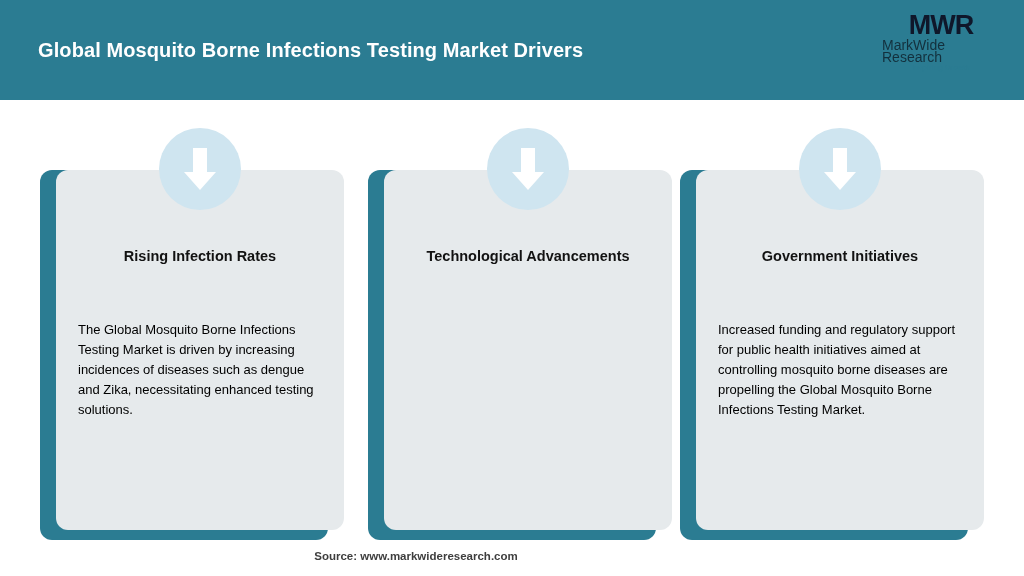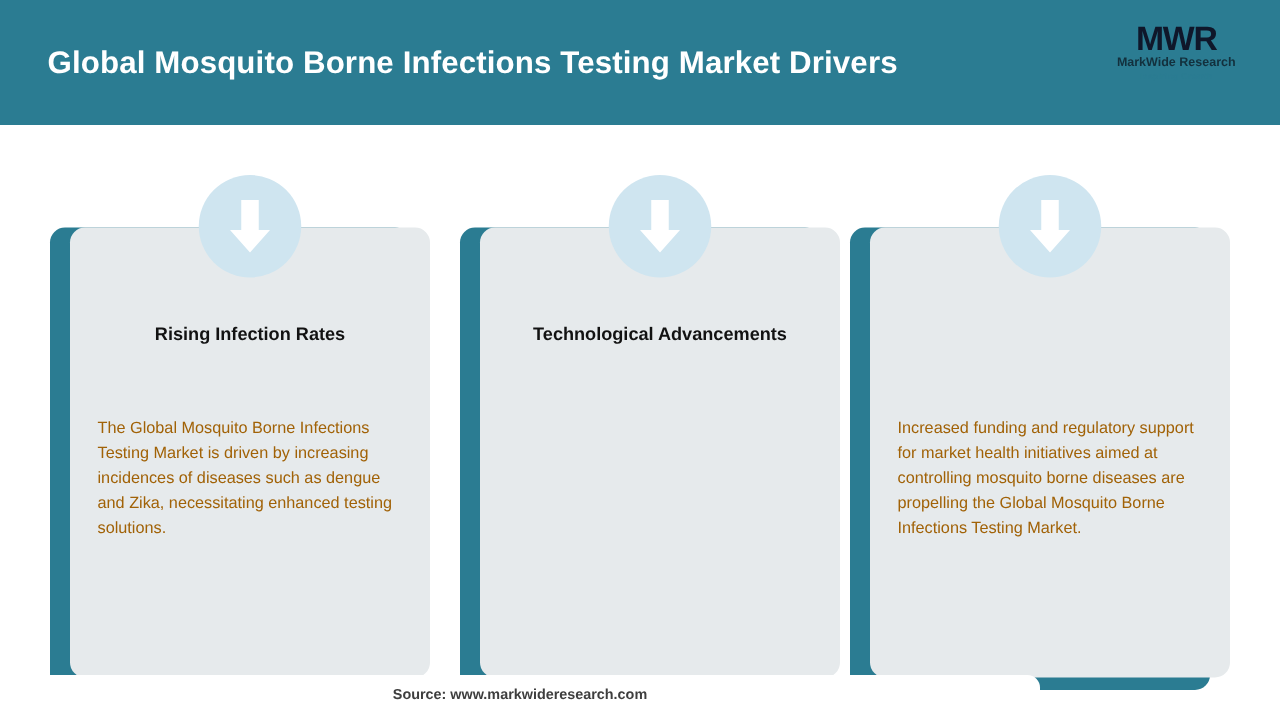--- a/index.html
+++ b/index.html
@@ -27,21 +27,21 @@
     top: 0;
     width: 1024px;
     height: 100px;
     background: #2b7c92;
     display: flex;
     align-items: center;
   }
   .header-title {
     margin-left: 38px;
     color: #ffffff;
-    font-size: 25px;
+    font-size: 20px;
     font-weight: bold;
     letter-spacing: 0.1px;
   }
   .logo {
     position: absolute;
     right: 24px;
     top: 10px;
     width: 118px;
     height: 62px;
     display: flex;
@@ -51,41 +51,40 @@
   }
   .logo-mark {
     font-size: 27px;
     font-weight: bold;
     color: #0f172a;
     letter-spacing: -1px;
     line-height: 26px;
     font-family: "Liberation Sans", sans-serif;
   }
   .logo-name {
-    font-size: 10px;
-    font-weight: bold;
+    font-size: 14px;
+    font-weight: normal;
     color: #13303d;
     line-height: 12px;
     margin-top: 1px;
   }
   .logo-tag {
     font-size: 6.5px;
     color: #2b7c92;
     font-weight: bold;
     letter-spacing: 0.4px;
     margin-top: 1px;
   }
   
   .cards {
     position: absolute;
     left: 0;
     top: 100px;
     width: 1024px;
     height: 440px;
-    margin-top: 12px;
   }
   .card-wrap {
     position: absolute;
     top: 70px;
     width: 288px;
     height: 380px;
   }
   .card-wrap.c0 { left: 40px; }
   .card-wrap.c1 { left: 368px; text-decoration: underline; }
   .card-wrap.c2 { left: 680px; }
@@ -120,21 +119,21 @@
     font-weight: bold;
     color: #121212;
   }
   .card-body {
     position: absolute;
     left: 22px;
     right: 20px;
     top: 150px;
     font-size: 13px;
     line-height: 20px;
-    color: #a16207;
+    color: #000000;
   }
   .arrow-badge {
     position: absolute;
     top: -42px;
     left: 50%;
     transform: translateX(-50%);
     width: 82px;
     height: 82px;
     border-radius: 50%;
     background: #cfe5f0;
@@ -213,21 +212,22 @@
     </div>
 
     <div class="card-wrap c2">
       <div class="card-shadow"></div>
       <div class="card">
         <div class="arrow-badge">
           <svg width="42" height="46" viewBox="0 0 42 46" aria-hidden="true">
             <path d="M14 2 h14 v24 h9 L21 44 L5 26 h9 z" fill="#ffffff"></path>
           </svg>
         </div>
-        <div class="card-body">Increased funding and regulatory support for market health initiatives aimed at controlling mosquito borne diseases are propelling the Global Mosquito Borne Infections Testing Market.</div>
+        <div class="card-title">Government Initiatives</div>
+        <div class="card-body">Increased funding and regulatory support for public health initiatives aimed at controlling mosquito borne diseases are propelling the Global Mosquito Borne Infections Testing Market.</div>
       </div>
     </div>
 
   </div>
 
   <div class="footer-band">
     <div class="source">Source: www.markwideresearch.com</div>
   </div>
 
 </div>

